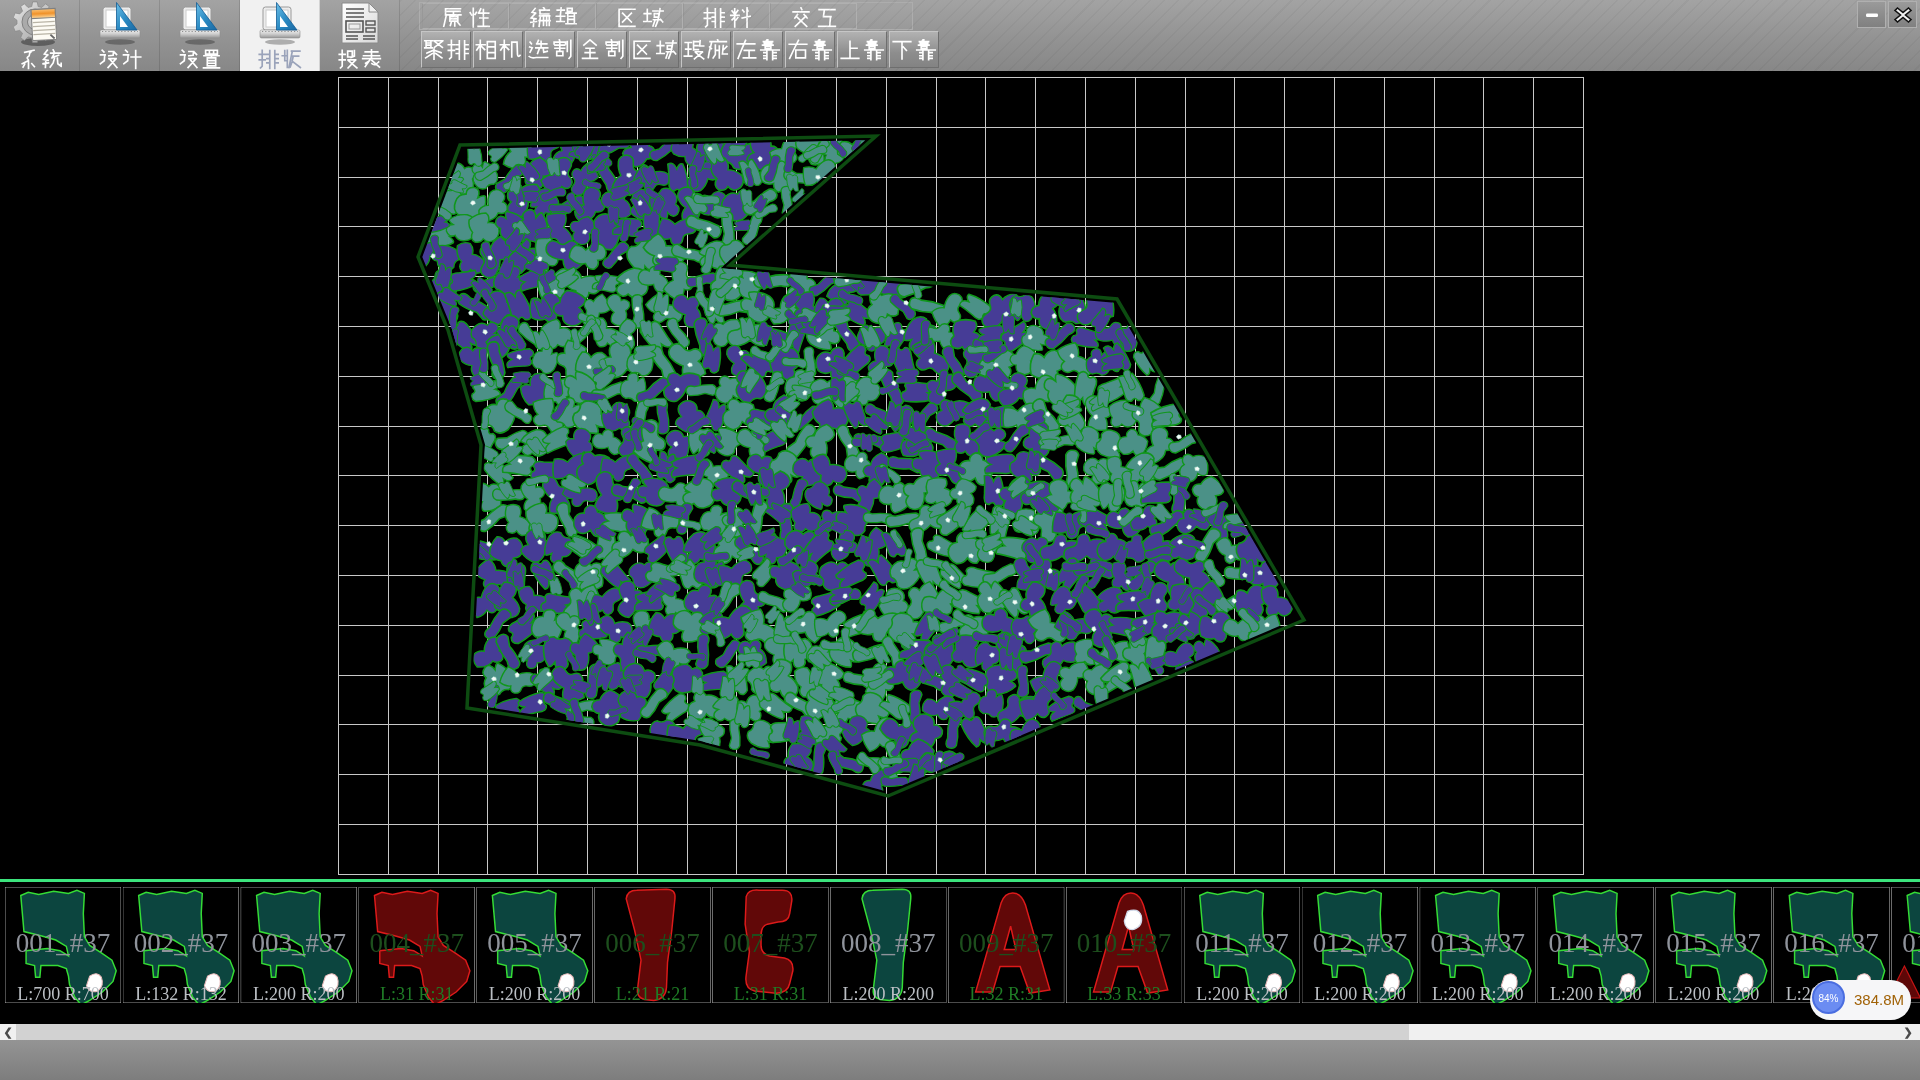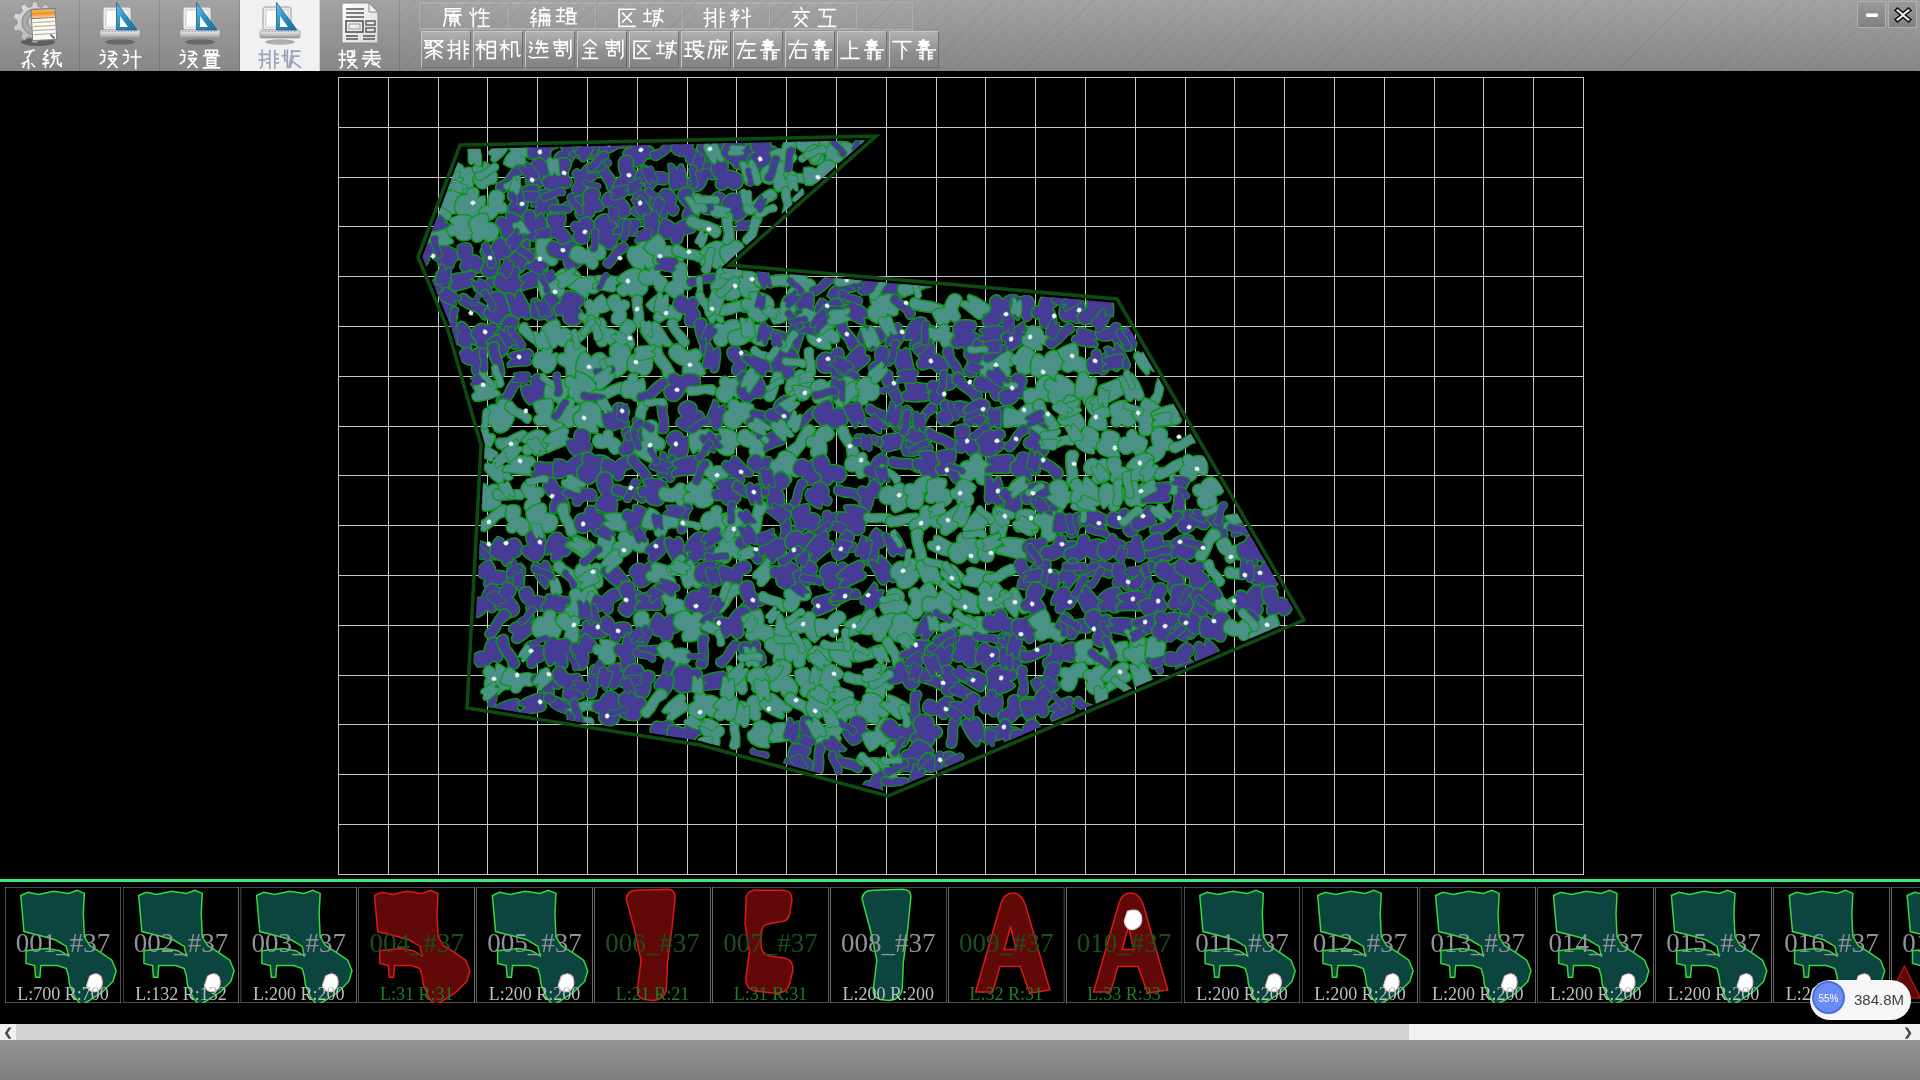--- a/index.html
+++ b/index.html
@@ -16,21 +16,21 @@
 .sb {position:absolute;top:31px;width:50px;height:37px;text-align:center;padding-top:7px;
   background:linear-gradient(180deg,#b2b2b2,#8d8d8d 60%,#838383);border:1px solid #c6c6c6;border-right-color:#6e6e6e;border-bottom-color:#6e6e6e;z-index:2}
 .wb {position:absolute;top:1px;width:29px;height:27px;background:linear-gradient(180deg,#9a9a9a,#808080);border:1px solid #b0b0b0;z-index:2}
 #greenline {position:absolute;left:0;top:879px;width:1920px;height:3px;background:#3CE47D}
 #scroll {position:absolute;left:0;top:1024px;width:1920px;height:16px;background:#f0f0f0}
 #thumb {position:absolute;left:16px;top:0;width:1393px;height:16px;background:#d2d2d2}
 .sarr {position:absolute;top:0;width:16px;height:16px;color:#4a4a4a;font-size:11px;font-weight:bold;text-align:center;line-height:16px}
 #status {position:absolute;left:0;top:1040px;width:1920px;height:40px;background:linear-gradient(180deg,#949494,#7d7d7d)}
 #pill {position:absolute;left:1810px;top:980px;width:101px;height:40px;background:#f6f6f8;border-radius:20px;}
 #pillc {position:absolute;left:2px;top:1px;width:33px;height:33px;background:#6b8cf2;border:2.5px solid #4a6de0;border-radius:50%;color:#fff;font-size:10px;text-align:center;line-height:31px}
-#pillt {position:absolute;left:44px;top:0;height:40px;line-height:40px;color:#404040;font-size:15px}
+#pillt {position:absolute;left:44px;top:0;height:40px;line-height:40px;color:#a16207;font-size:15px}
 </style></head><body>
 <div id="stage">
 <svg style="position:absolute;left:0;top:0" width="1920" height="1080" viewBox="0 0 1920 1080">
 <defs>
 <path id="tpa" d="M-12 -17 Q-2 -20 8 -18 Q10 -10 6 -4 Q12 0 15 7 Q17 13 11 17 Q4 20 1 13 Q-1 7 -6 8 Q-12 9 -14 3 Q-15 -2 -9 -4 Q-13 -9 -12 -17 Z" stroke="#10971B" stroke-width="1.5"></path>
         <path id="tpb" d="M-14 -11 Q-6 -17 4 -16 Q8 -12 5 -6 Q12 -6 15 0 Q16 8 10 12 Q3 16 -2 10 Q-5 14 -11 12 Q-16 8 -12 2 Q-16 -4 -14 -11 Z" stroke="#10971B" stroke-width="1.5"></path>
         <path id="tpc" d="M-8 -18 Q0 -20 5 -15 Q7 -9 3 -4 Q9 -1 12 6 Q13 13 6 16 Q-2 18 -4 10 Q-8 13 -13 9 Q-16 3 -10 -1 Q-14 -8 -8 -18 Z" stroke="#10971B" stroke-width="1.5"></path>
         <path id="tpd" d="M-15 -7 Q-8 -14 3 -15 Q12 -14 13 -7 Q10 -2 14 3 Q14 11 5 13 Q-2 15 -6 9 Q-12 13 -16 6 Q-18 0 -10 -2 Q-16 -5 -15 -7 Z" stroke="#10971B" stroke-width="1.5"></path>
         <path id="tpe" d="M-15 -6 Q-4 -11 10 -11 Q16 -8 13 -3 Q8 -1 12 3 Q12 9 2 8 Q-8 8 -15 9 Q-18 3 -10 0 Q-16 -2 -15 -6 Z" stroke="#10971B" stroke-width="1.5"></path>
         <path id="tpf" d="M-5 -17 Q1 -19 3 -14 L2 -5 Q6 3 7 12 Q6 17 0 17 Q-5 16 -4 8 Q-8 -2 -9 -12 Q-8 -16 -5 -17 Z" stroke="#10971B" stroke-width="1.5"></path>
@@ -1606,15 +1606,15 @@
         </svg></div>
     </div>
 <div id="greenline"></div>
 <div id="scroll">
       <div id="thumb"></div>
       <div class="sarr" style="left:0">❮</div>
       <div class="sarr" style="left:1900px">❯</div>
     </div>
 <div id="status"></div>
 <div id="pill">
-      <div id="pillc">55%</div>
+      <div id="pillc">84%</div>
       <div id="pillt">384.8M</div>
     </div>
 </div>
 </body></html>

